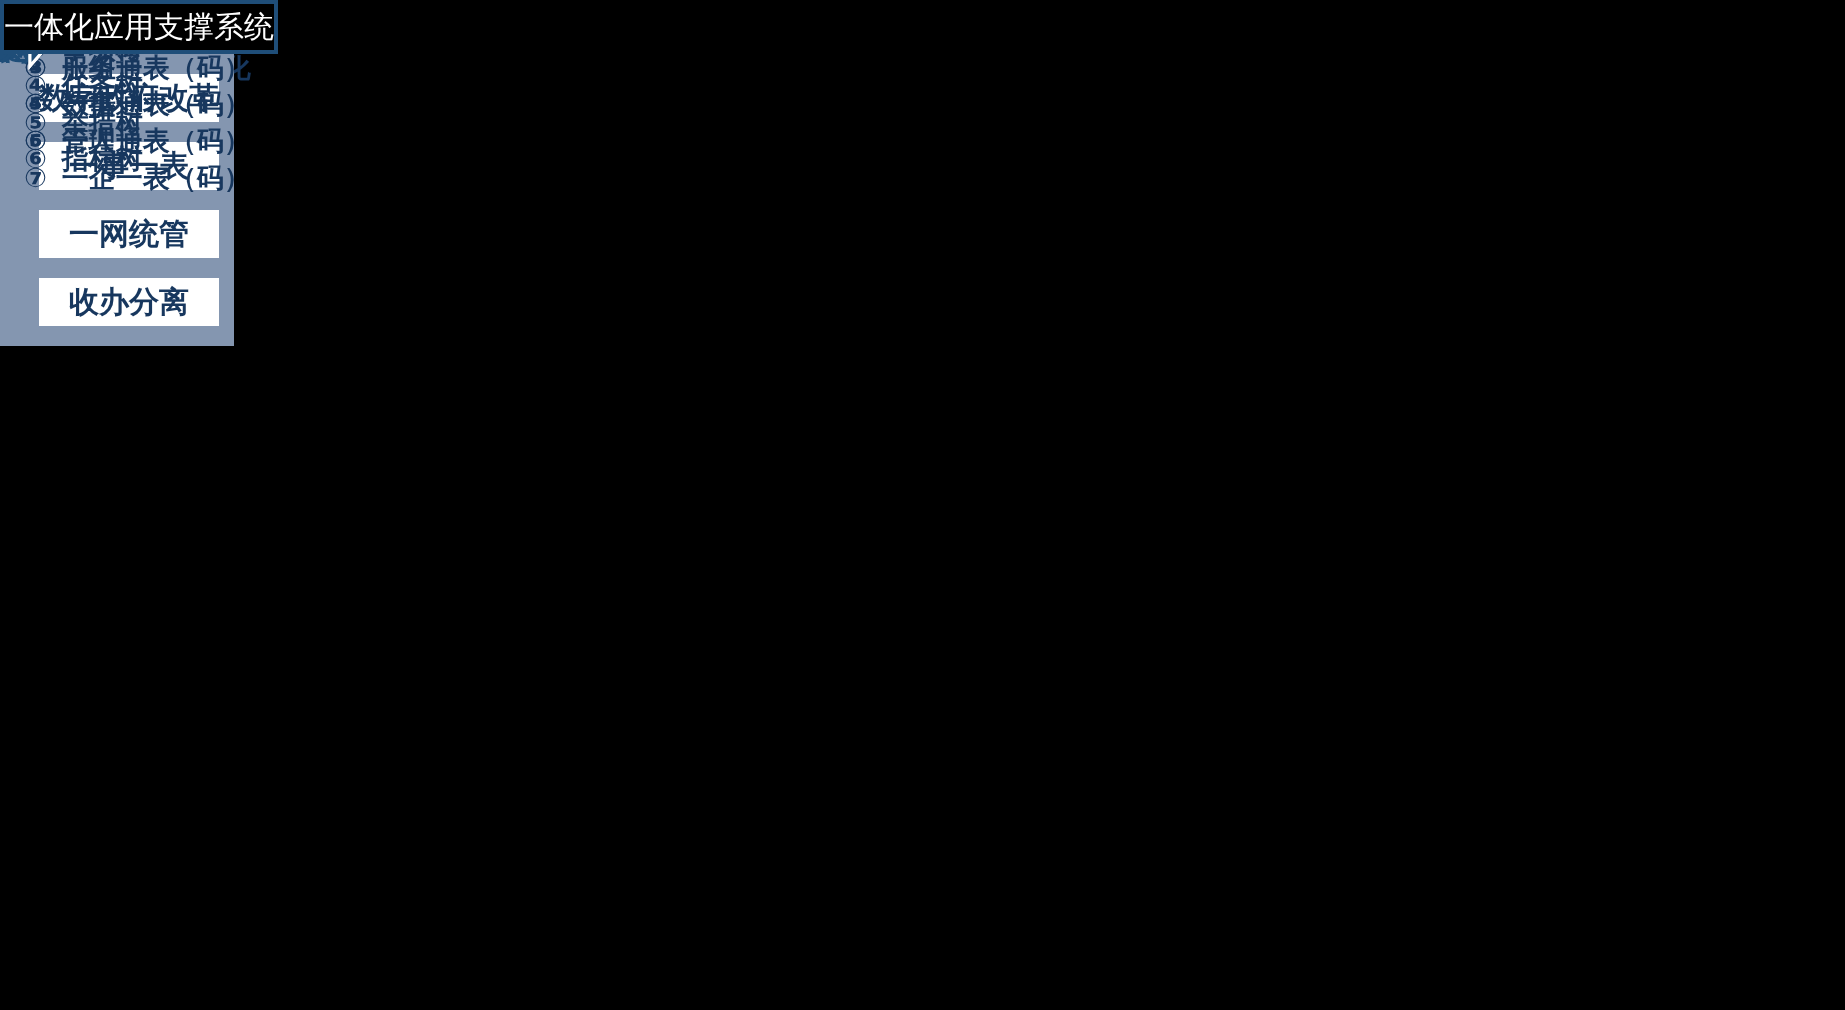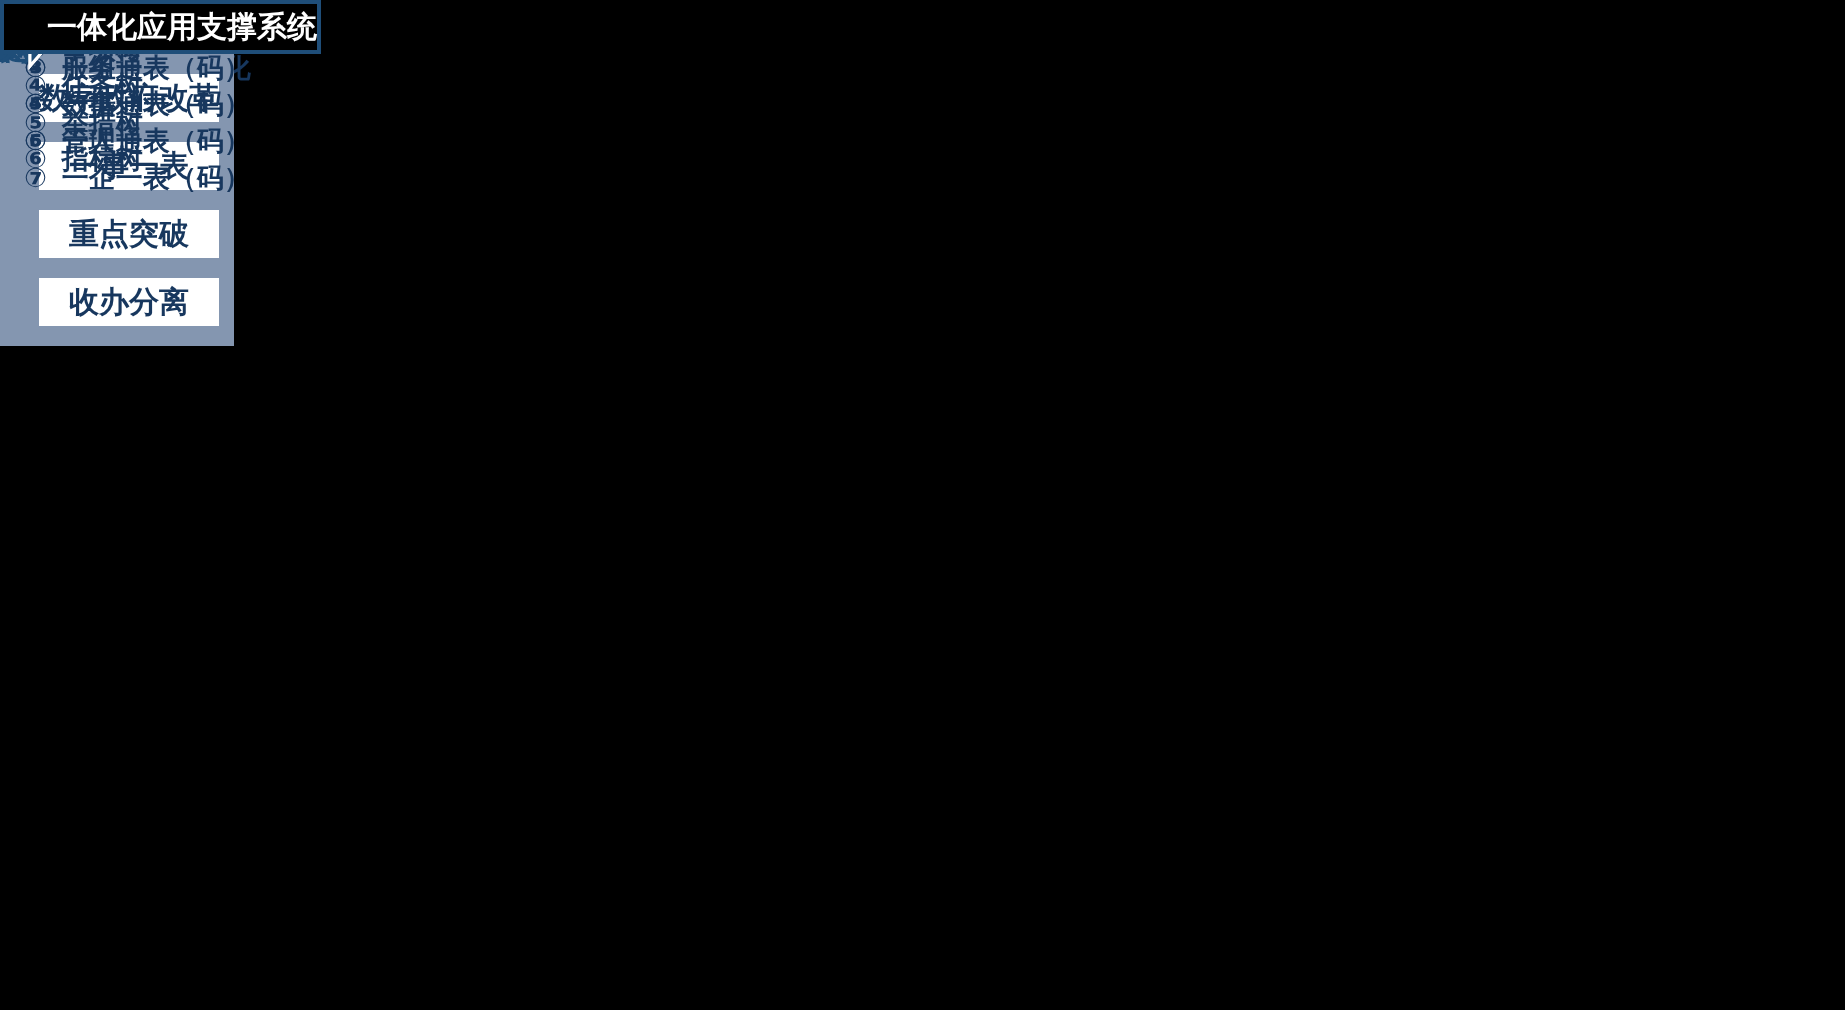--- a/index.html
+++ b/index.html
@@ -69,21 +69,21 @@
   #biz { position:absolute; left:8; top:408; width:368; height:352; background:#8496B0; }
   .biz-header { height:74px; display:flex; align-items:center; justify-content:center;
                 font-size:32px; font-weight:bold; color:#17375E; }
   .biz-items { padding:0 15px;margin-left:24px; }
   .biz-item { background:#FFFFFF; height:48px; margin-bottom:20px; display:flex;
               align-items:center; justify-content:center; font-size:30px; font-weight:bold; color:#17375E; }
 
   
   .bar { position:absolute; height:54px; background:#000000; border:4px solid #1F4E79;
          display:flex; align-items:center; justify-content:center; font-size:30px;
-         font-weight:bold; color:#FFFFFF; white-space:nowrap;padding-left:43px; }
+         font-weight:normal; color:#FFFFFF; white-space:nowrap; }
   #bar-left  { left:608;  top:792; width:428; }
   #bar-right { left:1042; top:792; width:430; }
 </style>
 </head>
 <body>
 
 <div id="canvas">
 
   <div class="flowbox" id="b1">
     <div class="fb-header">
@@ -159,21 +159,21 @@
   <div class="line" id="cla"></div>
   <div class="line" id="clb"></div>
   <div class="line" id="clc"></div>
   <div class="tri" id="clh"></div>
 
   <div id="biz">
     <div class="biz-header">业务应用</div>
     <div class="biz-items">
         <div class="biz-item">数字政府改革</div>
         <div class="biz-item">一事一表</div>
-        <div class="biz-item">重点突破</div>
+        <div class="biz-item">一网统管</div>
         <div class="biz-item">收办分离</div>
       </div>
   </div>
 
   <div class="flowbox" id="b5">
     <div class="fb-header">
       <span class="fb-num">5</span>
         <span class="fb-label">贯通</span>
     </div>
     <div class="fb-body">

